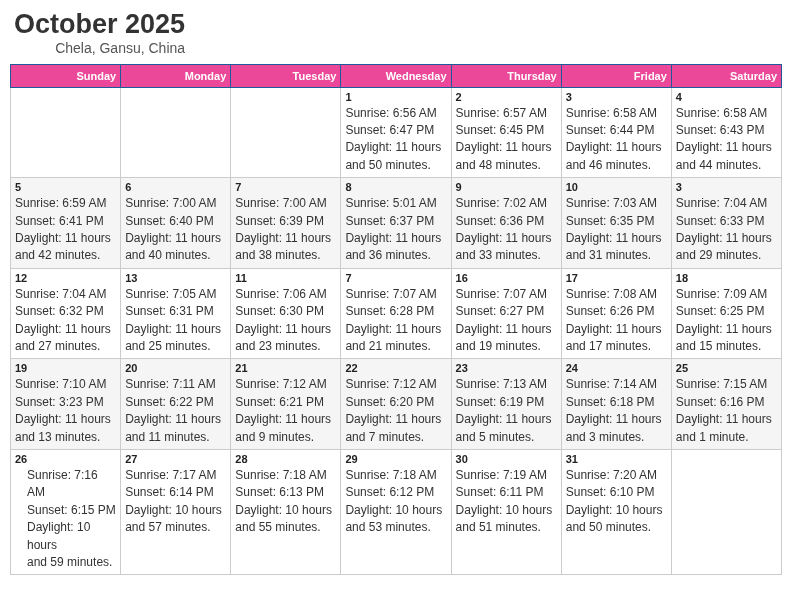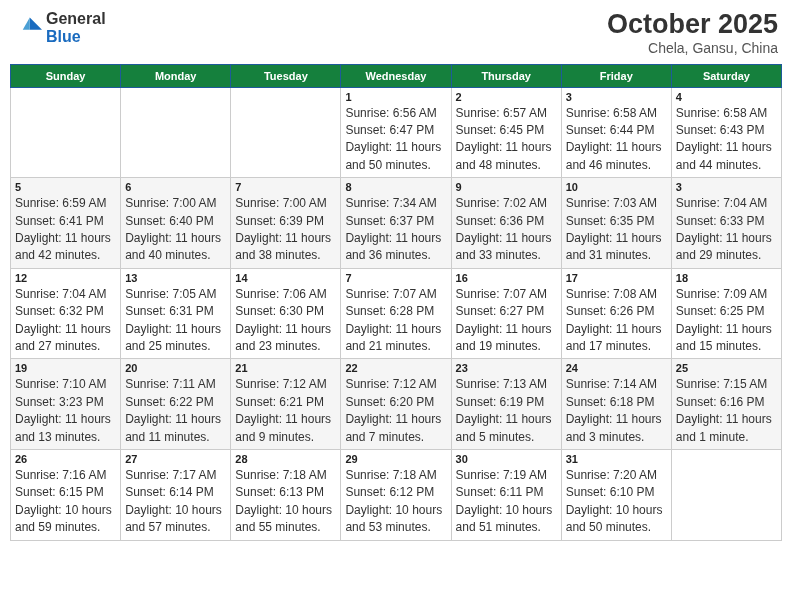--- a/index.html
+++ b/index.html
@@ -59,26 +59,26 @@
     .location {
       font-size: 14px;
       color: #555;
     }
     .calendar {
       width: 100%;
       border-collapse: collapse;
       border: 1px solid #ccc;
     }
     .calendar th {
-      background: #15803d;
+      background: #ec4899;
       color: #fff;
       font-size: 11px;
       font-weight: bold;
       padding: 5px 4px;
-      text-align: center;
+      text-align: right;
       border: 1px solid #1e5a9a;
     }
     .calendar td {
       width: calc(100% / 7);
       vertical-align: top;
       border: 1px solid #ccc;
       padding: 3px 4px;
       font-size: 8.5px;
       color: #333;
       height: 88px;
@@ -101,30 +101,20 @@
     }
     .empty-cell {
       background: #f9f9f9;
     }
   </style>
 </head>
 <body>
 
 <div class="page">
   <div class="header">
-    <div class="logo">
-      <svg class="logo-icon" viewBox="0 0 32 32" width="36" height="36">
-        <polygon points="18,4 32,18 18,18" fill="#1a6bbf"></polygon>
-        <polygon points="18,4 18,18 10,18" fill="#4a9fd4"></polygon>
-      </svg>
-      <div class="logo-text">
-        <span class="logo-general">General</span>
-        <span class="logo-blue">Blue</span>
-      </div>
-    </div>
     <div class="title-block">
       <div class="month-title">October 2025</div>
       <div class="location">Chela, Gansu, China</div>
     </div>
   </div>
 
   <table class="calendar">
     <thead>
       <tr>
         <th>Sunday</th>
@@ -187,21 +177,21 @@
           </td>
           <td>
             <span class="day-number">7</span>
             <div class="day-info" style="white-space: pre-line;">Sunrise: 7:00 AM
 Sunset: 6:39 PM
 Daylight: 11 hours
 and 38 minutes.</div>
           </td>
           <td>
             <span class="day-number">8</span>
-            <div class="day-info" style="white-space: pre-line;">Sunrise: 7:34 AM
+            <div class="day-info" style="white-space: pre-line;">Sunrise: 5:01 AM
 Sunset: 6:37 PM
 Daylight: 11 hours
 and 36 minutes.</div>
           </td>
           <td>
             <span class="day-number">9</span>
             <div class="day-info" style="white-space: pre-line;">Sunrise: 7:02 AM
 Sunset: 6:36 PM
 Daylight: 11 hours
 and 33 minutes.</div>
@@ -230,21 +220,21 @@
 and 27 minutes.</div>
           </td>
           <td>
             <span class="day-number">13</span>
             <div class="day-info" style="white-space: pre-line;">Sunrise: 7:05 AM
 Sunset: 6:31 PM
 Daylight: 11 hours
 and 25 minutes.</div>
           </td>
           <td>
-            <span class="day-number">14</span>
+            <span class="day-number">11</span>
             <div class="day-info" style="white-space: pre-line;">Sunrise: 7:06 AM
 Sunset: 6:30 PM
 Daylight: 11 hours
 and 23 minutes.</div>
           </td>
           <td>
             <span class="day-number">7</span>
             <div class="day-info" style="white-space: pre-line;">Sunrise: 7:07 AM
 Sunset: 6:28 PM
 Daylight: 11 hours
@@ -319,21 +309,21 @@
             <span class="day-number">25</span>
             <div class="day-info" style="white-space: pre-line;">Sunrise: 7:15 AM
 Sunset: 6:16 PM
 Daylight: 11 hours
 and 1 minute.</div>
           </td>
         </tr>
         <tr>
           <td>
             <span class="day-number">26</span>
-            <div class="day-info" style="white-space: pre-line;">Sunrise: 7:16 AM
+            <div class="day-info" style="white-space: pre-line; margin-left: 12px;">Sunrise: 7:16 AM
 Sunset: 6:15 PM
 Daylight: 10 hours
 and 59 minutes.</div>
           </td>
           <td>
             <span class="day-number">27</span>
             <div class="day-info" style="white-space: pre-line;">Sunrise: 7:17 AM
 Sunset: 6:14 PM
 Daylight: 10 hours
 and 57 minutes.</div>

